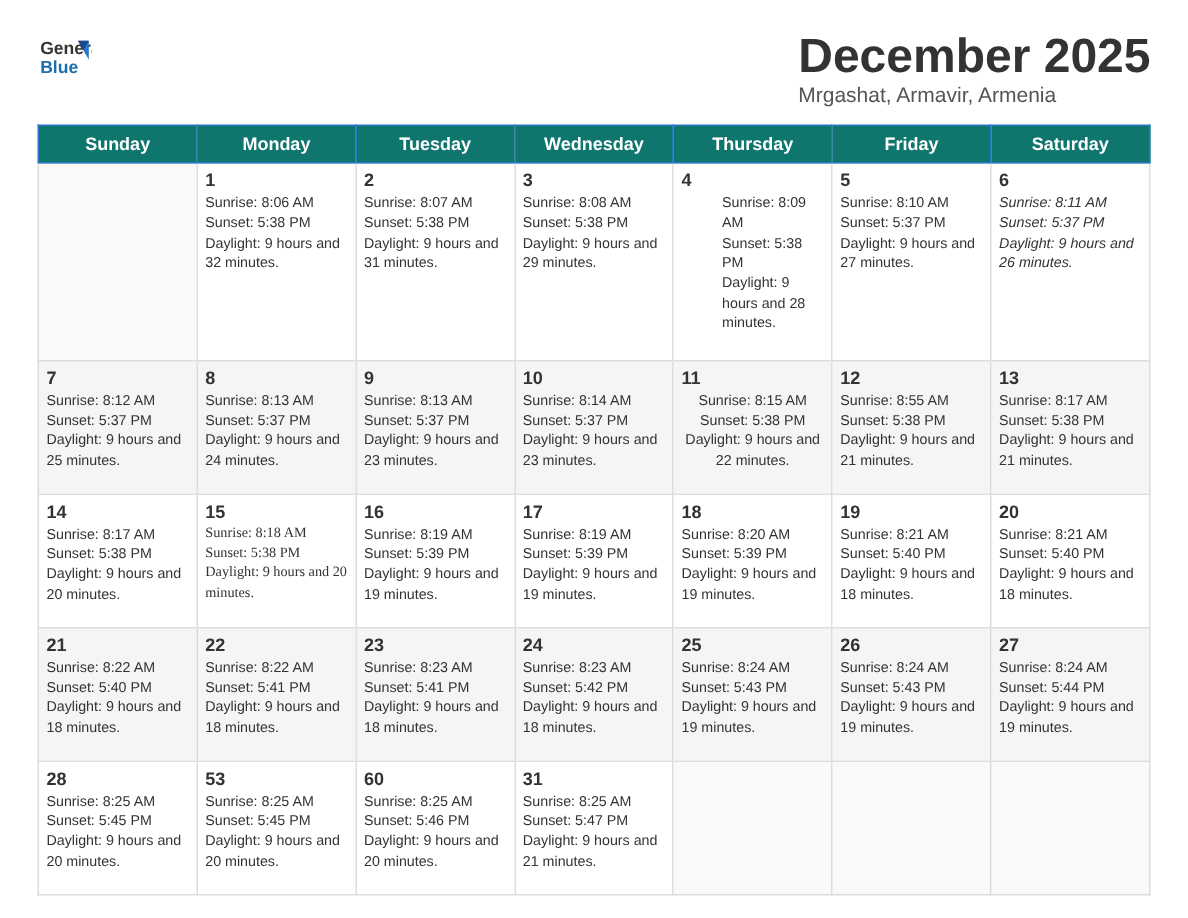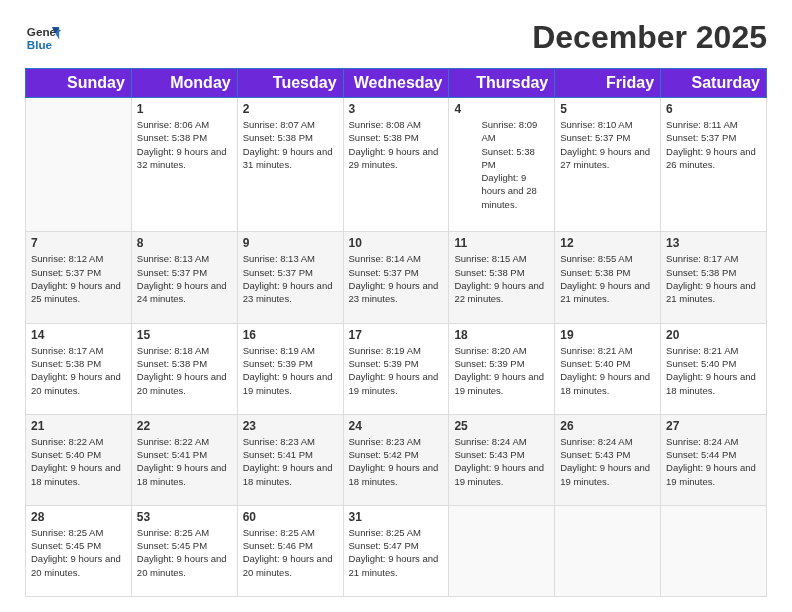--- a/index.html
+++ b/index.html
@@ -46,25 +46,25 @@
       color: #555;
     }
     .calendar {
       flex: 1;
       border: 1px solid #ccc;
       border-collapse: collapse;
       width: 100%;
       table-layout: fixed;
     }
     .calendar th {
-      background-color: #6d28d9;
+      background-color: #0f766e;
       color: white;
-      text-align: right;
+      text-align: center;
       padding: 5px 6px;
-      font-size: 16px;
+      font-size: 12px;
       font-weight: bold;
       border: 1px solid #2a76c6;
     }
     .calendar td {
       border: 1px solid #ddd;
       vertical-align: top;
       padding: 4px 5px;
       font-size: 10px;
       color: #333;
       height: 80px;
@@ -96,20 +96,21 @@
     <div class="logo">
       <svg class="logo-icon" viewBox="0 0 40 40">
         <text x="2" y="18" font-size="13" font-weight="bold" fill="#333" font-family="Arial">General</text>
         <text x="2" y="32" font-size="13" font-weight="bold" fill="#1a6faf" font-family="Arial">Blue</text>
         <polygon points="30,8 38,8 38,22" fill="#2a76c6"></polygon>
         <polygon points="30,8 38,8 34,15" fill="#1a4a8a"></polygon>
       </svg>
     </div>
     <div class="title-block">
       <div class="month-title">December 2025</div>
+      <div class="subtitle">Mrgashat, Armavir, Armenia</div>
     </div>
   </div>
 
   <table class="calendar">
     <thead>
       <tr>
         <th>Sunday</th>
         <th>Monday</th>
         <th>Tuesday</th>
         <th>Wednesday</th>
@@ -146,21 +147,21 @@
 Daylight: 9 hours and 28 minutes.</div>
           </td>
           <td>
             <div class="day-num">5</div>
             <div class="day-info" style="white-space: pre-line;">Sunrise: 8:10 AM
 Sunset: 5:37 PM
 Daylight: 9 hours and 27 minutes.</div>
           </td>
           <td>
             <div class="day-num">6</div>
-            <div class="day-info" style="white-space: pre-line;">Sunrise: 8:11 AM
+            <div class="day-info" style="white-space: pre-line; font-style: italic;">Sunrise: 8:11 AM
 Sunset: 5:37 PM
 Daylight: 9 hours and 26 minutes.</div>
           </td>
         </tr>
         <tr class="row-shade">
           <td>
             <div class="day-num">7</div>
             <div class="day-info" style="white-space: pre-line;">Sunrise: 8:12 AM
 Sunset: 5:37 PM
 Daylight: 9 hours and 25 minutes.</div>
@@ -178,21 +179,21 @@
 Daylight: 9 hours and 23 minutes.</div>
           </td>
           <td>
             <div class="day-num">10</div>
             <div class="day-info" style="white-space: pre-line;">Sunrise: 8:14 AM
 Sunset: 5:37 PM
 Daylight: 9 hours and 23 minutes.</div>
           </td>
           <td>
             <div class="day-num">11</div>
-            <div class="day-info" style="white-space: pre-line;">Sunrise: 8:15 AM
+            <div class="day-info" style="white-space: pre-line; text-align: center;">Sunrise: 8:15 AM
 Sunset: 5:38 PM
 Daylight: 9 hours and 22 minutes.</div>
           </td>
           <td>
             <div class="day-num">12</div>
             <div class="day-info" style="white-space: pre-line;">Sunrise: 8:55 AM
 Sunset: 5:38 PM
 Daylight: 9 hours and 21 minutes.</div>
           </td>
           <td>
@@ -204,21 +205,21 @@
         </tr>
         <tr>
           <td>
             <div class="day-num">14</div>
             <div class="day-info" style="white-space: pre-line;">Sunrise: 8:17 AM
 Sunset: 5:38 PM
 Daylight: 9 hours and 20 minutes.</div>
           </td>
           <td>
             <div class="day-num">15</div>
-            <div class="day-info" style="white-space: pre-line;">Sunrise: 8:18 AM
+            <div class="day-info" style="white-space: pre-line; font-family: Liberation Serif, serif;">Sunrise: 8:18 AM
 Sunset: 5:38 PM
 Daylight: 9 hours and 20 minutes.</div>
           </td>
           <td>
             <div class="day-num">16</div>
             <div class="day-info" style="white-space: pre-line;">Sunrise: 8:19 AM
 Sunset: 5:39 PM
 Daylight: 9 hours and 19 minutes.</div>
           </td>
           <td>

